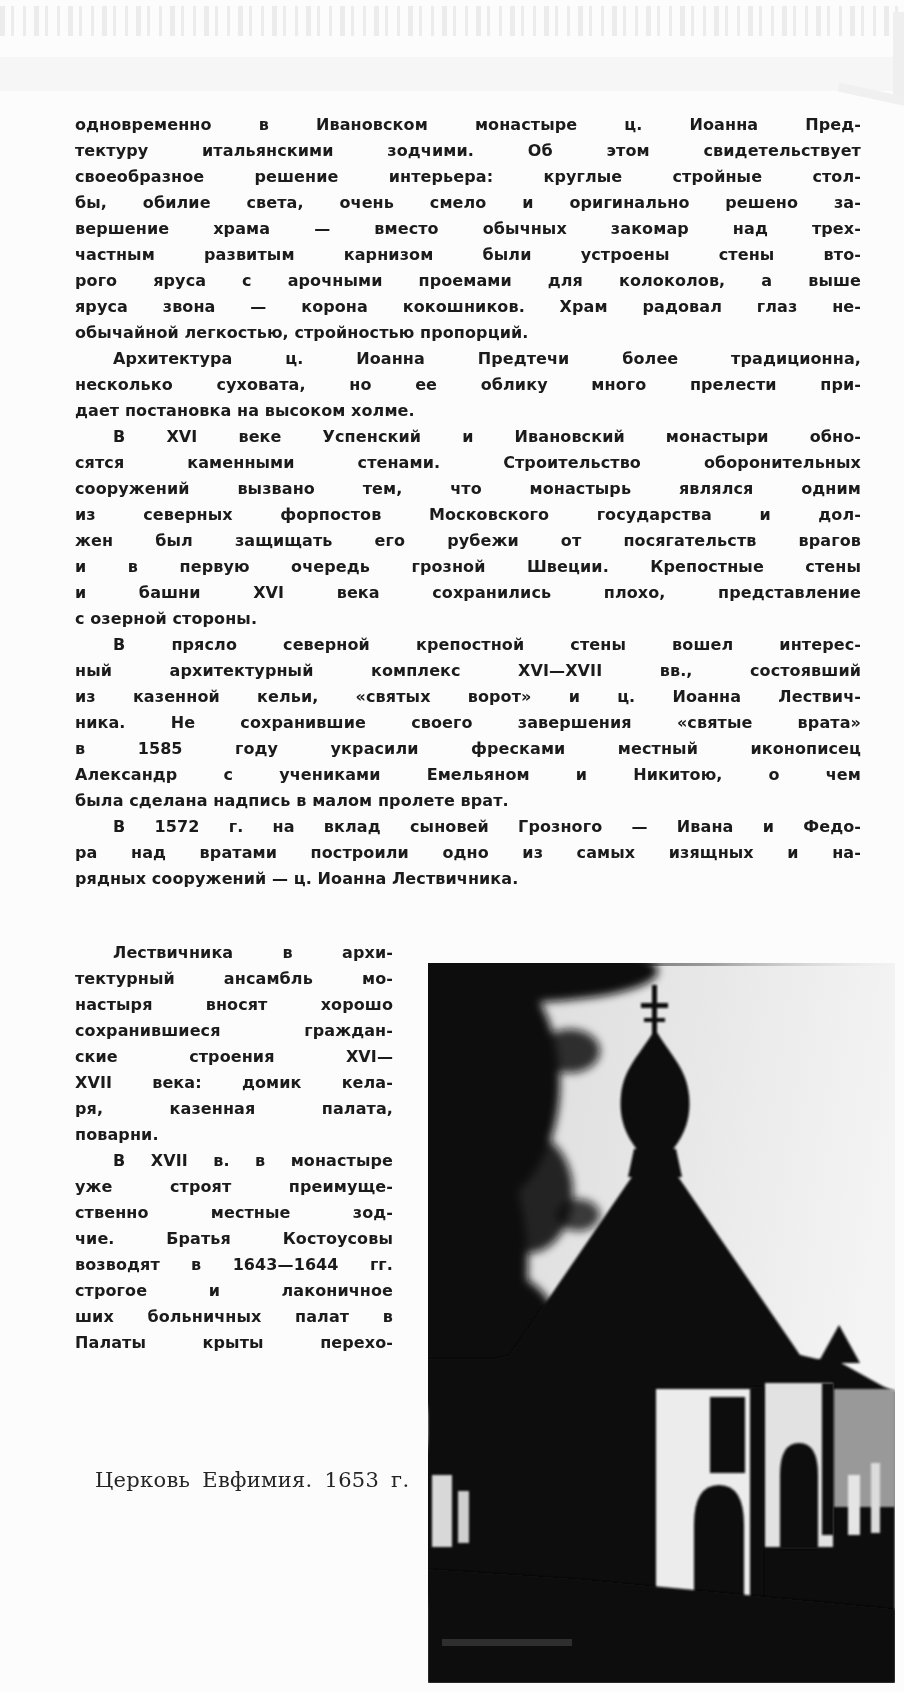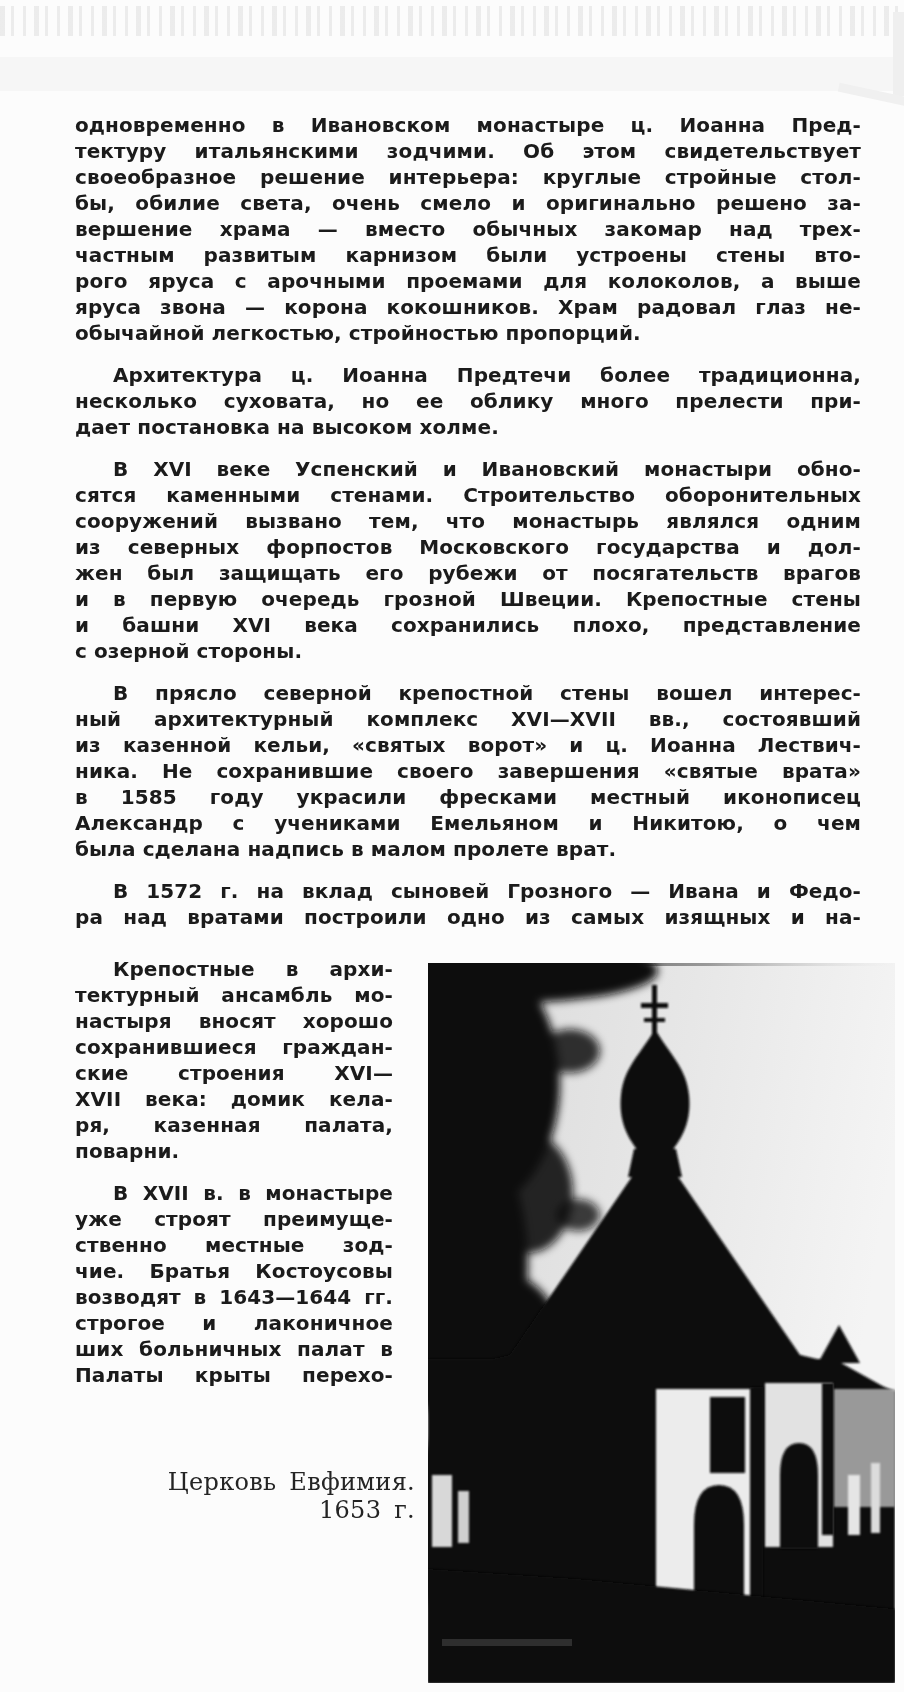--- a/index.html
+++ b/index.html
@@ -29,43 +29,42 @@
   }
   .scan-smudge{
     position:absolute;left:838px;top:90px;width:70px;height:9px;
     background:#f0f0f0;transform:rotate(12deg);
   }
   
   .textblock{
     position:absolute;
     color:var(--ink,#1b1b1b);
     font-weight:700;
-    font-size:20px;
+    font-size:16px;
     line-height:26px;
     letter-spacing:.1px;
   }
   #main-text{left:75px;top:112px;width:786px;}
   #column-text{left:75px;top:940px;width:318px;}
   .tline{
     height:26px;
     white-space:nowrap;
     text-align:justify;
     text-align-last:justify;
   }
   .tline.endp{text-align-last:left;}
-  .tline.ind{padding-left:38px;margin-top:16px;}
+  .tline.ind{padding-left:38px;}
   
   .caption{
     position:absolute;left:95px;top:1468px;width:320px;
     font-family:"DejaVu Serif", serif;
-    font-size:24px;
+    font-size:21px;
     color:var(--caption-ink,#242424);
     word-spacing:5px;
     letter-spacing:.3px;
-    text-align:right;
   }
   
   .photo-wrap{
     position:absolute;left:428px;top:963px;width:467px;height:720px;
   }
   .photo-wrap svg{display:block;width:467px;height:720px;}
   .ph-dark{fill:var(--photo-dark,#0d0d0d);}
 </style>
 </head>
 <body>
@@ -98,24 +97,25 @@
     <div class="tline endp">с озерной стороны.</div>
     <div class="tline ind">В прясло северной крепостной стены вошел интерес-</div>
     <div class="tline">ный архитектурный комплекс XVI—XVII вв., состоявший</div>
     <div class="tline">из казенной кельи, «святых ворот» и ц. Иоанна Лествич-</div>
     <div class="tline">ника. Не сохранившие своего завершения «святые врата»</div>
     <div class="tline">в 1585 году украсили фресками местный иконописец</div>
     <div class="tline">Александр с учениками Емельяном и Никитою, о чем</div>
     <div class="tline endp">была сделана надпись в малом пролете врат.</div>
     <div class="tline ind">В 1572 г. на вклад сыновей Грозного — Ивана и Федо-</div>
     <div class="tline">ра над вратами построили одно из самых изящных и на-</div>
+    <div class="tline endp">рядных сооружений — ц. Иоанна Лествичника.</div>
   </div>
 
 <div id="column-text" class="textblock">
-    <div class="tline ind">Крепостные в архи-</div>
+    <div class="tline ind">Лествичника в архи-</div>
     <div class="tline">тектурный ансамбль мо-</div>
     <div class="tline">настыря вносят хорошо</div>
     <div class="tline">сохранившиеся граждан-</div>
     <div class="tline">ские строения XVI—</div>
     <div class="tline">XVII века: домик кела-</div>
     <div class="tline">ря, казенная палата,</div>
     <div class="tline endp">поварни.</div>
     <div class="tline ind">В XVII в. в монастыре</div>
     <div class="tline">уже строят преимуще-</div>
     <div class="tline">ственно местные зод-</div>

